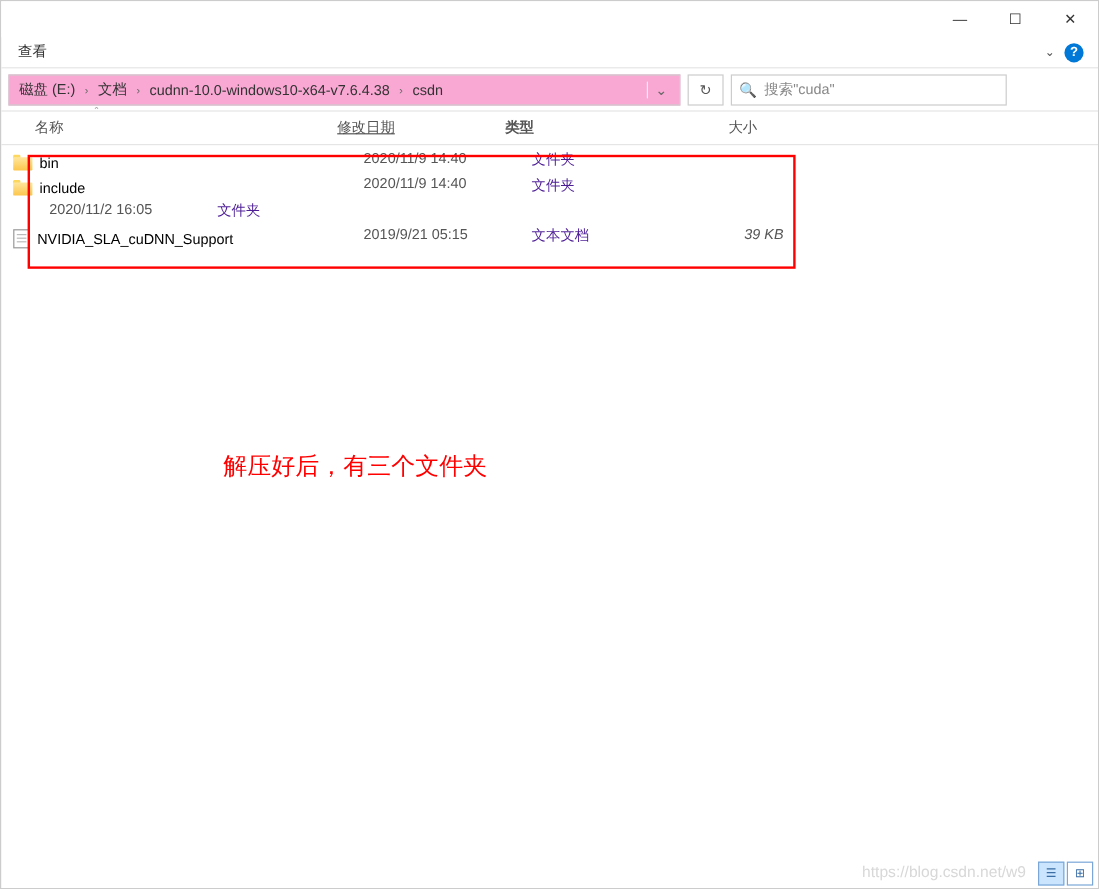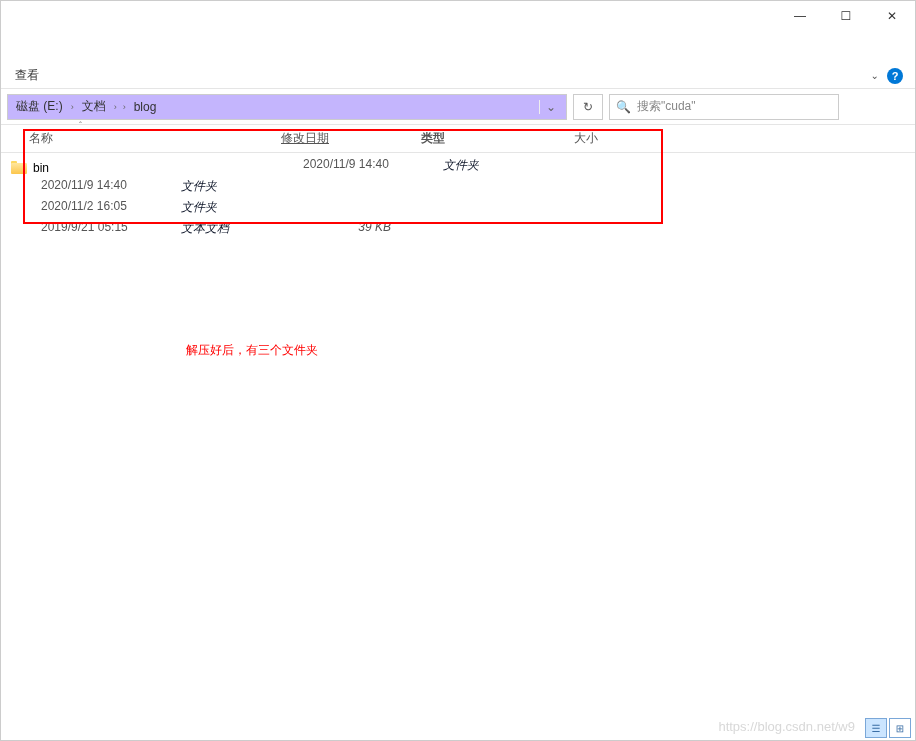--- a/index.html
+++ b/index.html
@@ -36,21 +36,20 @@
       color: #333;
       cursor: default;
     }
     .menubar {
       height: 26px;
       display: flex;
       align-items: center;
       padding: 0 6px;
       border-bottom: 1px solid #e5e5e5;
       justify-content: space-between;
-      margin-top: 32px;
     }
     .menubar-left {
       display: flex;
       align-items: center;
     }
     .menu-item {
       padding: 2px 8px;
       color: #333;
     }
     .menubar-right {
@@ -79,21 +78,21 @@
       gap: 6px;
       border-bottom: 1px solid #e5e5e5;
     }
     .address-box {
       flex: 1;
       height: 26px;
       border: 1px solid #ccc;
       display: flex;
       align-items: center;
       padding: 0 4px;
-      background: #c4b5fd;
+      background: #f9a8d4;
       max-width: 560px;
     }
     .breadcrumb {
       display: flex;
       align-items: center;
       gap: 2px;
       flex: 1;
       overflow: hidden;
     }
     .breadcrumb-item {
@@ -138,21 +137,21 @@
     .column-headers {
       height: 28px;
       display: flex;
       align-items: center;
       border-bottom: 1px solid #e5e5e5;
       padding-left: 18px;
     }
     .col-name { width: 262px; padding-left: 10px; }
     .col-date { width: 140px; text-decoration: underline; }
     .col-type { width: 120px; font-weight: bold; }
-    .col-size { width: 110px; text-align: center; padding-right: 20px; }
+    .col-size { width: 110px; text-align: right; padding-right: 20px; }
     .col-header {
       color: #555;
       position: relative;
     }
     .sort-indicator {
       position: absolute;
       top: -10px;
       left: 60px;
       font-size: 9px;
       color: #888;
@@ -165,21 +164,21 @@
       display: flex;
     }
     .cell-name {
       width: 262px;
       display: flex;
       align-items: center;
       gap: 6px;
       padding-left: 10px;
     }
     .cell-date { width: 140px; color: #555; margin-left: 40px; }
-    .cell-type { width: 120px; color: #0f172a; font-style: italic; }
+    .cell-type { width: 120px; color: #4c1d95; }
     .cell-size { width: 110px; text-align: right; padding-right: 20px; color: #555; font-style: italic; }
     .folder-icon {
       width: 16px;
       height: 13px;
       position: relative;
     }
     .folder-icon::before {
       content: "";
       position: absolute;
       top: 0;
@@ -217,24 +216,24 @@
       position: absolute;
       top: 128px;
       left: 22px;
       width: 640px;
       height: 95px;
       border: 2px solid #ff0000;
       pointer-events: none;
     }
     .annotation {
       position: absolute;
-      top: 341px;
+      top: 374px;
       left: 185px;
       color: #ff0000;
-      font-size: 12px;
+      font-size: 20px;
     }
     .watermark {
       position: absolute;
       bottom: 6px;
       right: 60px;
       color: #d8d8d8;
       font-size: 13px;
     }
     .statusbar {
       position: absolute;
@@ -285,22 +284,23 @@
   </div>
 </div>
 
 <div class="addressbar-row">
   <div class="address-box">
     <div class="breadcrumb">
       <span class="breadcrumb-item">磁盘 (E:)</span>
       <span class="breadcrumb-sep">›</span>
       <span class="breadcrumb-item">文档</span>
       <span class="breadcrumb-sep">›</span>
+      <span class="breadcrumb-item">cudnn-10.0-windows10-x64-v7.6.4.38</span>
       <span class="breadcrumb-sep">›</span>
-      <span class="breadcrumb-item">blog</span>
+      <span class="breadcrumb-item">csdn</span>
     </div>
     <span class="addr-dropdown">⌄</span>
   </div>
   <div class="refresh-box">
     <span>↻</span>
   </div>
   <div class="search-box">
     <span class="search-icon-sm">🔍</span>
     <span class="search-text">搜索"cuda"</span>
   </div>
@@ -320,30 +320,38 @@
 <div class="file-row">
       <div class="cell-name">
         <span class="folder-icon"></span>
         <span>bin</span>
       </div>
       <div class="cell-date">2020/11/9 14:40</div>
       <div class="cell-type">文件夹</div>
       <div class="cell-size"></div>
     </div>
     <div class="file-row">
+      <div class="cell-name">
+        <span class="folder-icon"></span>
+        <span>include</span>
+      </div>
       <div class="cell-date">2020/11/9 14:40</div>
       <div class="cell-type">文件夹</div>
       <div class="cell-size"></div>
     </div>
     <div class="file-row">
       <div class="cell-date">2020/11/2 16:05</div>
       <div class="cell-type">文件夹</div>
       <div class="cell-size"></div>
     </div>
     <div class="file-row">
+      <div class="cell-name">
+        <span class="file-icon"></span>
+        <span>NVIDIA_SLA_cuDNN_Support</span>
+      </div>
       <div class="cell-date">2019/9/21 05:15</div>
       <div class="cell-type">文本文档</div>
       <div class="cell-size">39 KB</div>
     </div>
   </div>
 
 <div class="highlight-box"></div>
 <div class="annotation">解压好后，有三个文件夹</div>
 <div class="watermark">https://blog.csdn.net/w9</div>
 

